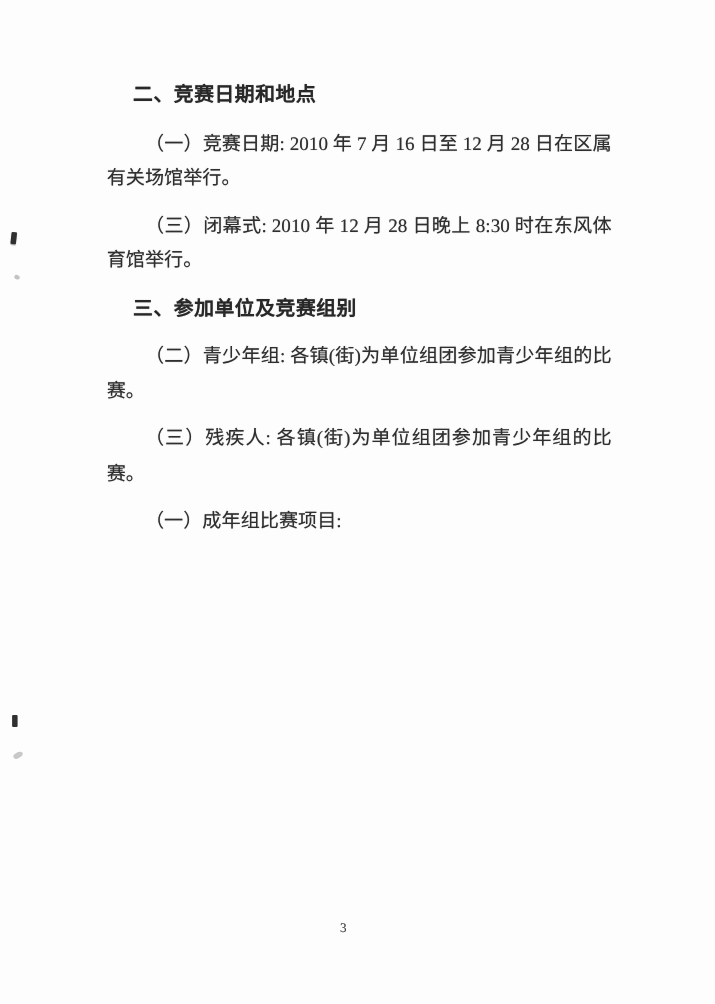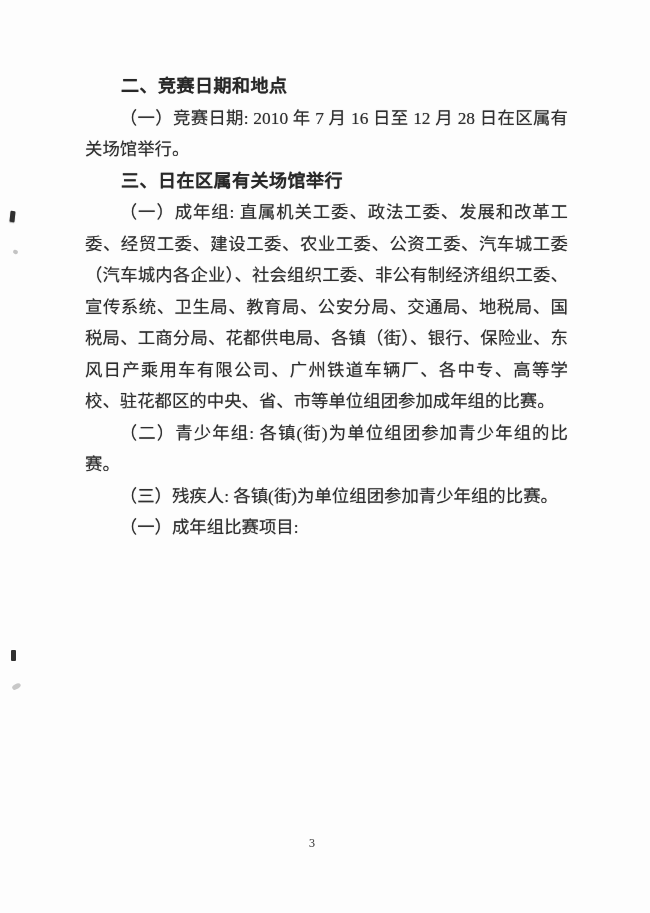--- a/index.html
+++ b/index.html
@@ -22,21 +22,21 @@
     position: absolute;
     left: 85px;
     top: 71px;
     width: 483px;
     font-size: 17.4px;
     line-height: 31.5px;
     color: #2f2f2f;
     text-shadow: 0 0 0.8px rgba(47, 47, 47, 0.55);
   }
   .content p {
-    margin: 0;
+    margin: 12px;
     text-indent: 2em;
     text-align: justify;
   }
   .content h2 {
     margin: 0;
     font-size: 18px;
     line-height: 31.5px;
     font-weight: 700;
     text-indent: 2em;
     font-family: "Liberation Sans", sans-serif;
@@ -94,23 +94,23 @@
 
   <span class="mark mark-1"></span>
   <span class="mark mark-2"></span>
   <span class="mark mark-3"></span>
   <span class="mark mark-4"></span>
 
   <main class="content">
 
     <h2>二、竞赛日期和地点</h2>
     <p>（一）竞赛日期: 2010 年 7 月 16 日至 12 月 28 日在区属有关场馆举行。</p>
+    <p>（三）闭幕式: 2010 年 12 月 28 日晚上 8:30 时在东风体育馆举行。</p>
 
-    <h2>三、日在区属有关场馆举行</h2>
-    <p>（一）成年组: 直属机关工委、政法工委、发展和改革工委、经贸工委、建设工委、农业工委、公资工委、汽车城工委（汽车城内各企业）、社会组织工委、非公有制经济组织工委、宣传系统、卫生局、教育局、公安分局、交通局、地税局、国税局、工商分局、花都供电局、各镇（街）、银行、保险业、东风日产乘用车有限公司、广州铁道车辆厂、各中专、高等学校、驻花都区的中央、省、市等单位组团参加成年组的比赛。</p>
+    <h2>三、参加单位及竞赛组别</h2>
     <p>（二）青少年组: 各镇(街)为单位组团参加青少年组的比赛。</p>
     <p>（三）残疾人: 各镇(街)为单位组团参加青少年组的比赛。</p>
 
     <p>（一）成年组比赛项目:</p>
 
   </main>
 
   <div class="page-number">3</div>
 
 </div>

